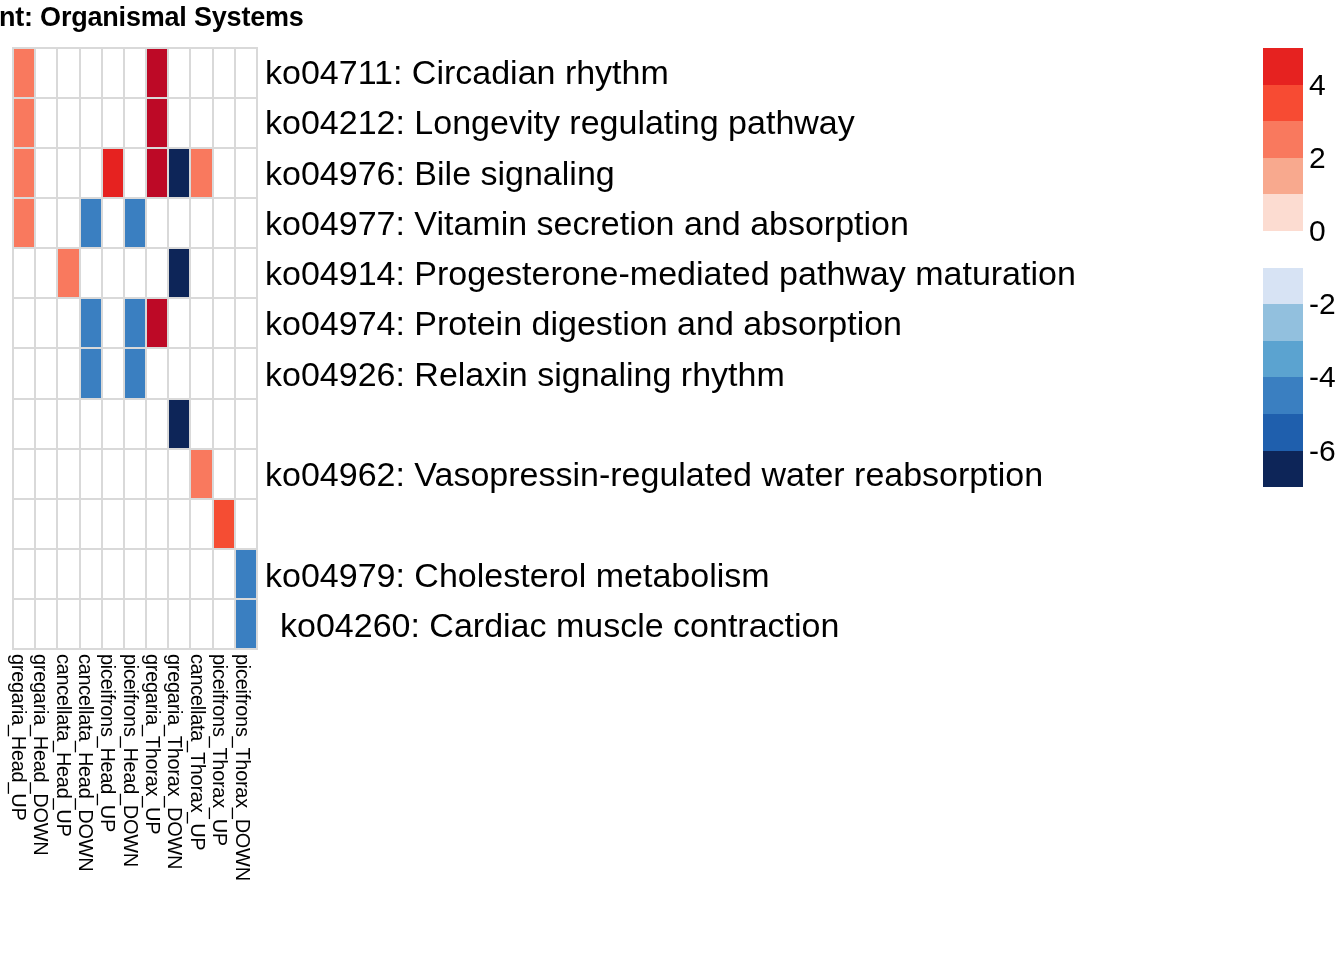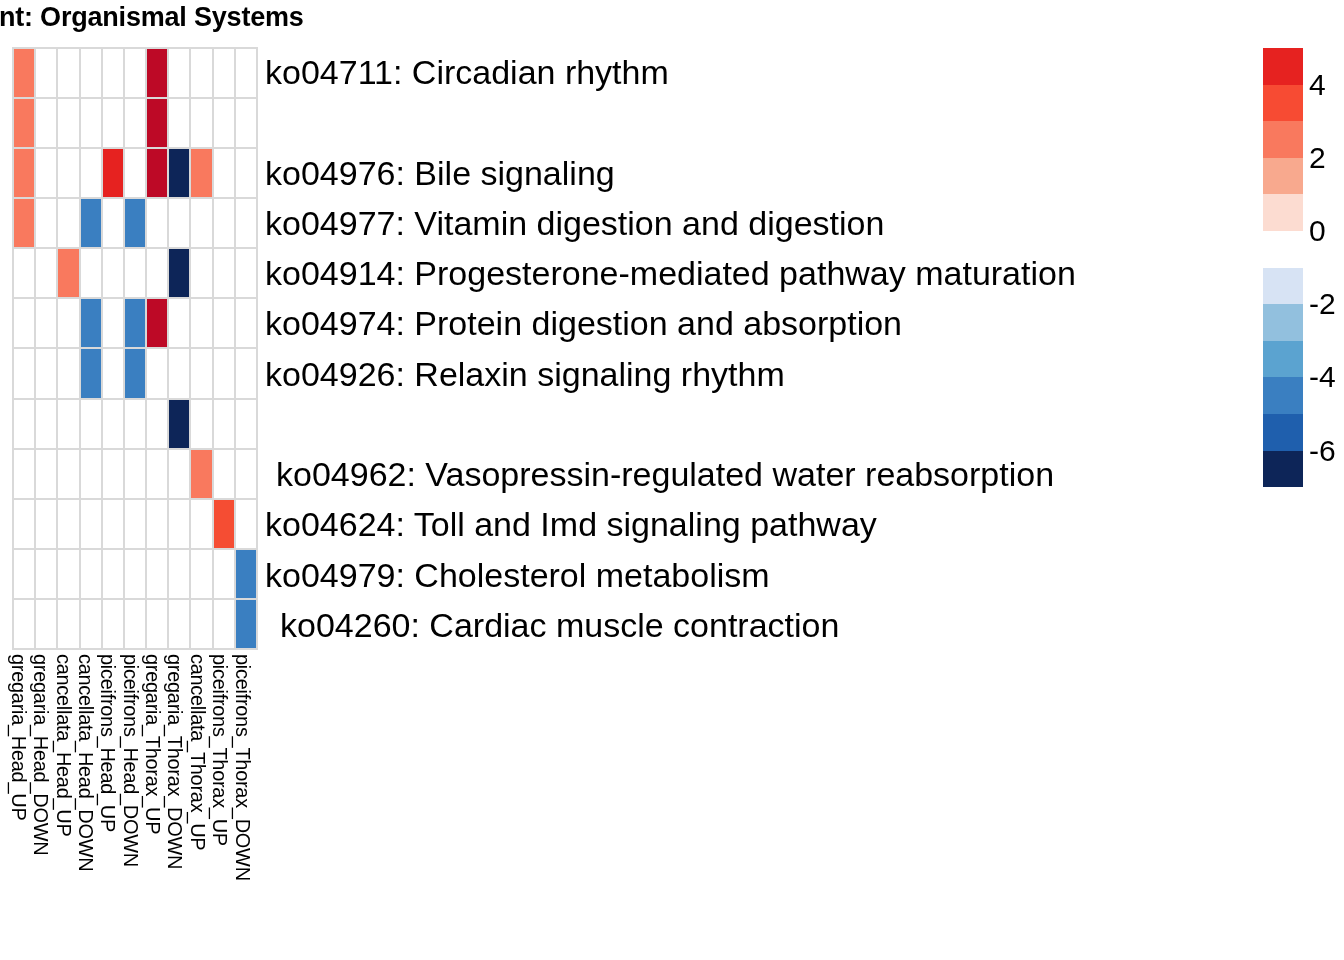--- a/index.html
+++ b/index.html
@@ -220,27 +220,27 @@
     <div class="cell"></div>
     <div class="cell"></div>
     <div class="cell"></div>
     <div class="cell"></div>
     <div class="cell"></div>
     <div class="cell" style="background: rgb(58, 127, 193);"></div>
   </div>
 
 <div id="rowlabels">
     <div class="rowlabel" style="top: 0px;">ko04711: Circadian rhythm</div>
+    <div class="rowlabel" style="top: 50.25px;">ko04212: Longevity regulating pathway</div>
     <div class="rowlabel" style="top: 100.5px;">ko04976: Bile signaling</div>
-    <div class="rowlabel" style="top: 150.75px;">ko04977: Vitamin digestion and digestion</div>
+    <div class="rowlabel" style="top: 150.75px;">ko04977: Vitamin secretion and absorption</div>
     <div class="rowlabel" style="top: 201px;">ko04914: Progesterone-mediated pathway maturation</div>
     <div class="rowlabel" style="top: 251.25px;">ko04974: Protein digestion and absorption</div>
     <div class="rowlabel" style="top: 301.5px;">ko04926: Relaxin signaling rhythm</div>
-    <div class="rowlabel" style="top: 402px; margin-left: 11px;">ko04962: Vasopressin-regulated water reabsorption</div>
-    <div class="rowlabel" style="top: 452.25px;">ko04624: Toll and Imd signaling pathway</div>
+    <div class="rowlabel" style="top: 402px;">ko04962: Vasopressin-regulated water reabsorption</div>
     <div class="rowlabel" style="top: 502.5px;">ko04979: Cholesterol metabolism</div>
     <div class="rowlabel" style="top: 552.75px; margin-left: 15px;">ko04260: Cardiac muscle contraction</div>
   </div>
 
 <div id="collabels">
     <div class="collabel" style="left: 17.8909px;">gregaria_Head_UP</div>
     <div class="collabel" style="left: 40.2545px;">gregaria_Head_DOWN</div>
     <div class="collabel" style="left: 62.6182px;">cancellata_Head_UP</div>
     <div class="collabel" style="left: 84.9818px;">cancellata_Head_DOWN</div>
     <div class="collabel" style="left: 107.345px;">piceifrons_Head_UP</div>

